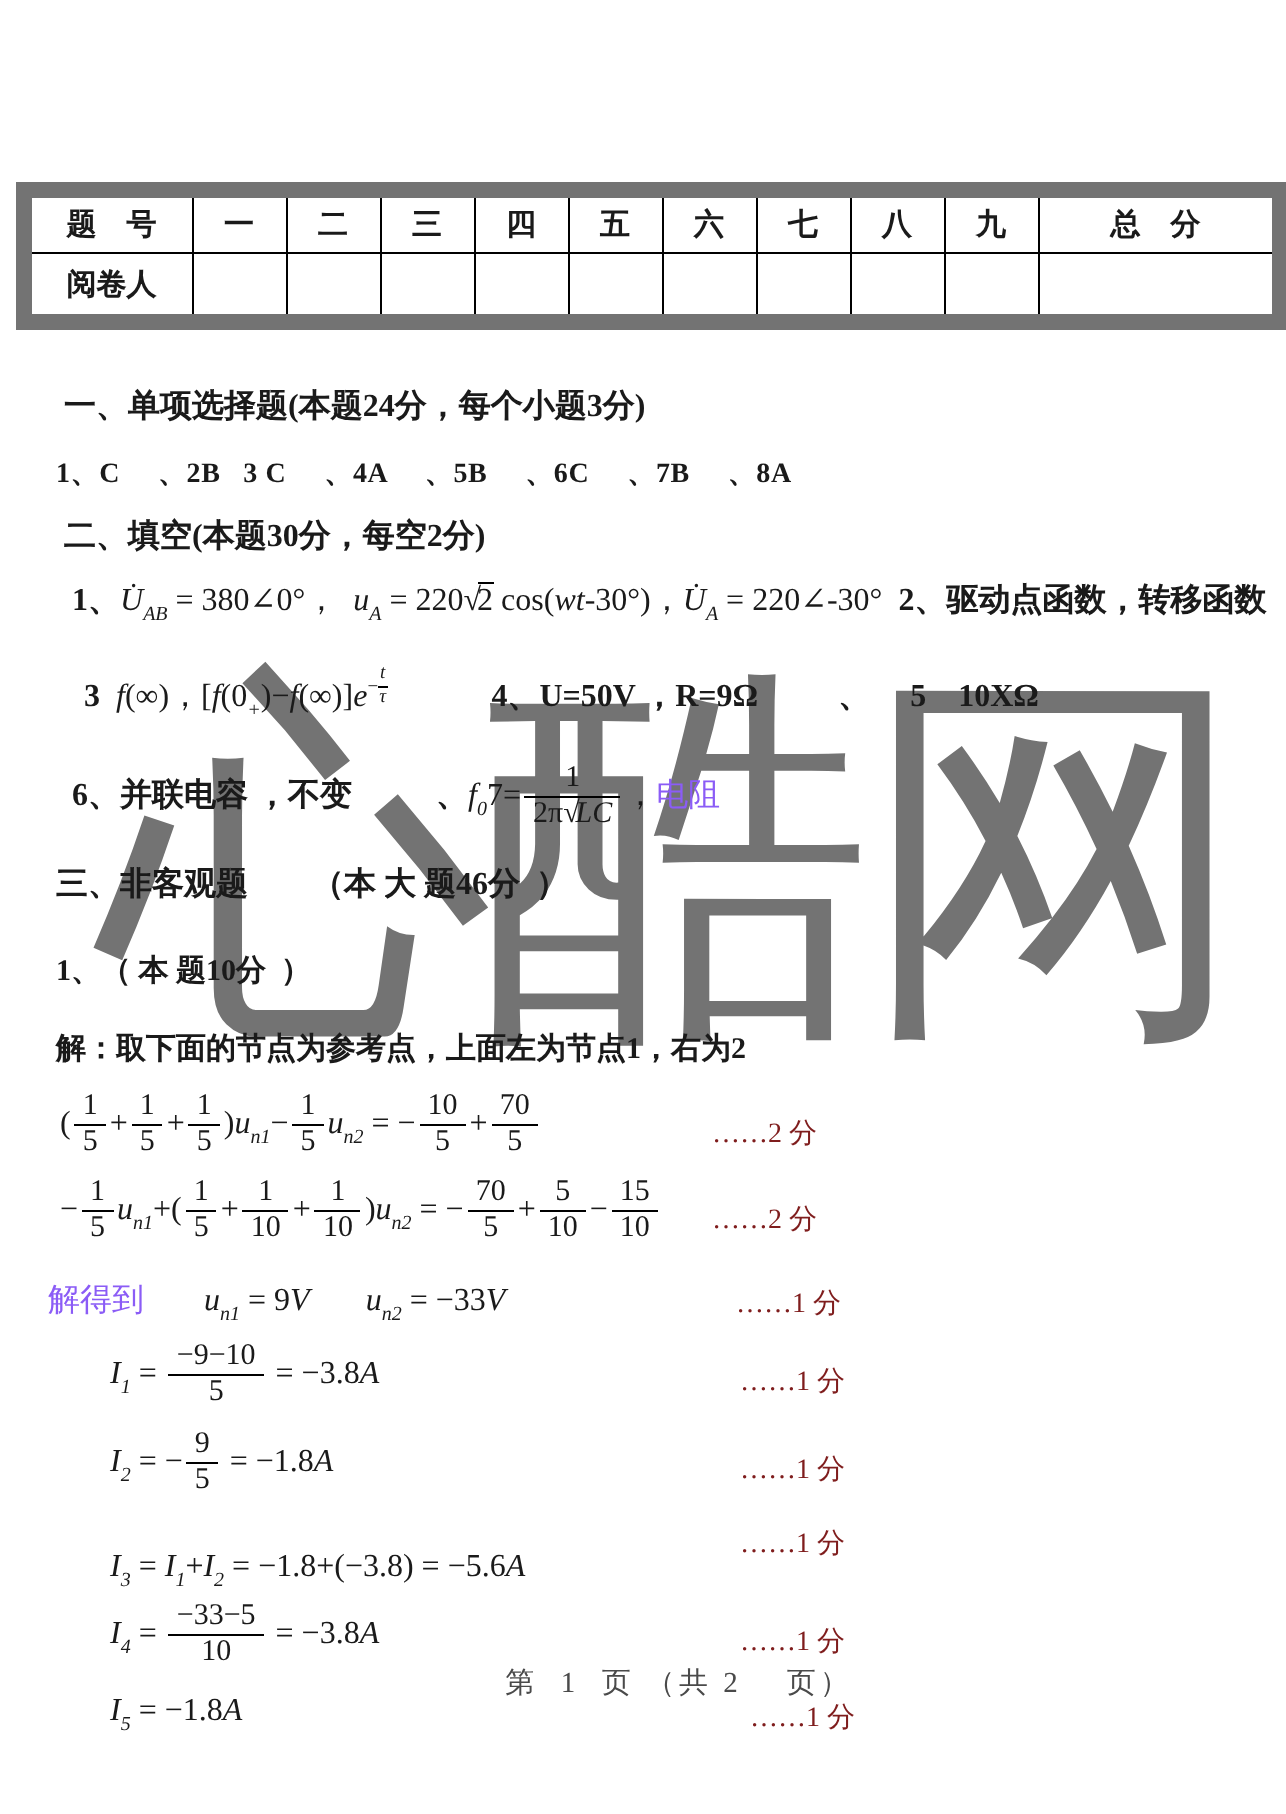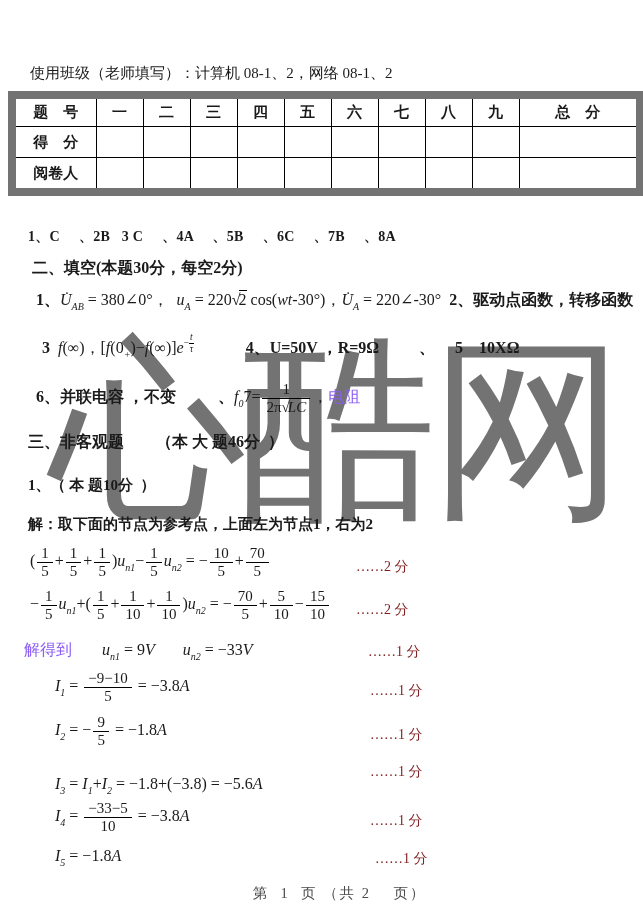--- a/index.html
+++ b/index.html
@@ -39,21 +39,20 @@
   .footer{left:0;right:0;text-align:center;color:#4a4a4a;font-size:14.5px;letter-spacing:2px;}
 </style>
 </head>
 <body>
 
 <div class="page">
 
   <div class="wm">心酷网</div>
 
 
-  <div class="line cls" style="top:64px;left:30px;">使用班级（老师填写）：计算机 08-1、2，网络 08-1、2</div>
 
   <div class="table-wrap">
     <table id="score-table">
       <colgroup>
         <col style="width:84px">
           <col style="width:47px">
           <col style="width:47px">
           <col style="width:47px">
         <col style="width:47px">
           <col style="width:47px">
@@ -71,49 +70,37 @@
             <td>三</td>
             <td>四</td>
             <td>五</td>
             <td>六</td>
             <td>七</td>
             <td>八</td>
             <td>九</td>
             <td>总　分</td>
           </tr>
           <tr>
-            <td>得　分</td>
-            <td></td>
-            <td></td>
-            <td></td>
-            <td></td>
-            <td></td>
-            <td></td>
-            <td></td>
-            <td></td>
-            <td></td>
-            <td></td>
-          </tr>
-          <tr>
             <td>阅卷人</td>
             <td></td>
             <td></td>
             <td></td>
             <td></td>
             <td></td>
             <td></td>
             <td></td>
             <td></td>
             <td></td>
             <td></td>
           </tr>
         </tbody>
     </table>
   </div>
 
+  <div class="line h" style="top:193px;left:32px;">一、单项选择题(本题24分，每个小题3分)</div>
 
   <div class="line ans" style="top:228px;left:28px;">1、C     、2B   3 C     、4A     、5B     、6C     、7B     、8A</div>
 
   <div class="line h" style="top:258px;left:32px;">二、填空(本题30分，每空2分)</div>
 
   <div class="line f" style="top:290px;left:36px;"><span class="b">1、</span><span class="v">U̇</span><sub>AB</sub><span class="t"> = 380∠0°，  </span><span class="v">u</span><sub>A</sub><span class="t"> = 220</span><span class="sq"><span class="sqsign">√</span><span class="rad">2</span></span><span class="t"> cos(</span><span class="v">wt</span><span class="t">-30°)，</span><span class="v">U̇</span><sub>A</sub><span class="t"> = 220∠-30°</span><span class="b">  2、驱动点函数，转移函数</span></div>
 
   <div class="line f" style="top:332px;left:42px;"><span class="b">3  </span><span class="v">f</span><span class="t">(∞)，[</span><span class="v">f</span><span class="t">(0</span><sub>+</sub><span class="t">)−</span><span class="v">f</span><span class="t">(∞)]</span><span class="v">e</span><sup class="supfrac"><span>−</span><span class="sfrac"><span class="sn">t</span><span class="sd">τ</span></span></sup><span style="display: inline-block; width: 52px;"></span><span class="b">4、U=50V ，R=9Ω</span><span style="display: inline-block; width: 40px;"></span><span class="b">、</span><span style="display: inline-block; width: 20px;"></span><span class="b">5　10XΩ</span></div>
 
   <div class="line f" style="top:381px;left:36px;"><span class="b">6、并联电容 ，不变</span><span style="display: inline-block; width: 42px;"></span><span class="b">、</span><span class="v">f</span><sub>0</sub><span class="t">7=</span><span class="frac"><span class="num">1</span><span class="den"><span>2π</span><span class="sq"><span class="sqsign">√</span><span class="rad">LC</span></span></span></span><span class="t">，</span><span class="gray">电阻</span></div>
@@ -141,15 +128,15 @@
 
   <div class="line f" style="top:760px;left:55px;margin-top:15px;"><span class="v">I</span><sub>3</sub><span class="t"> = </span><span class="v">I</span><sub>1</sub><span class="t">+</span><span class="v">I</span><sub>2</sub><span class="t"> = −1.8+(−3.8) = −5.6</span><span class="v">A</span></div>
   <div class="line score" style="top:763px;left:370px;">……1 分</div>
 
   <div class="line f" style="top:800px;left:55px;"><span class="v">I</span><sub>4</sub><span class="t"> = </span><span class="frac"><span class="num">−33−5</span><span class="den">10</span></span><span class="t"> = −3.8</span><span class="v">A</span></div>
   <div class="line score" style="top:812px;left:370px;">……1 分</div>
 
   <div class="line f" style="top:847px;left:55px;"><span class="v">I</span><sub>5</sub><span class="t"> = −1.8</span><span class="v">A</span></div>
   <div class="line score" style="top:850px;left:375px;">……1 分</div>
 
-  <div class="line footer" style="top:884px;padding-left:36px;">第  1  页 （共 2    页）</div>
+  <div class="line footer" style="top:832px;padding-left:36px;">第  1  页 （共 2    页）</div>
 
 </div>
 
 </body></html>

